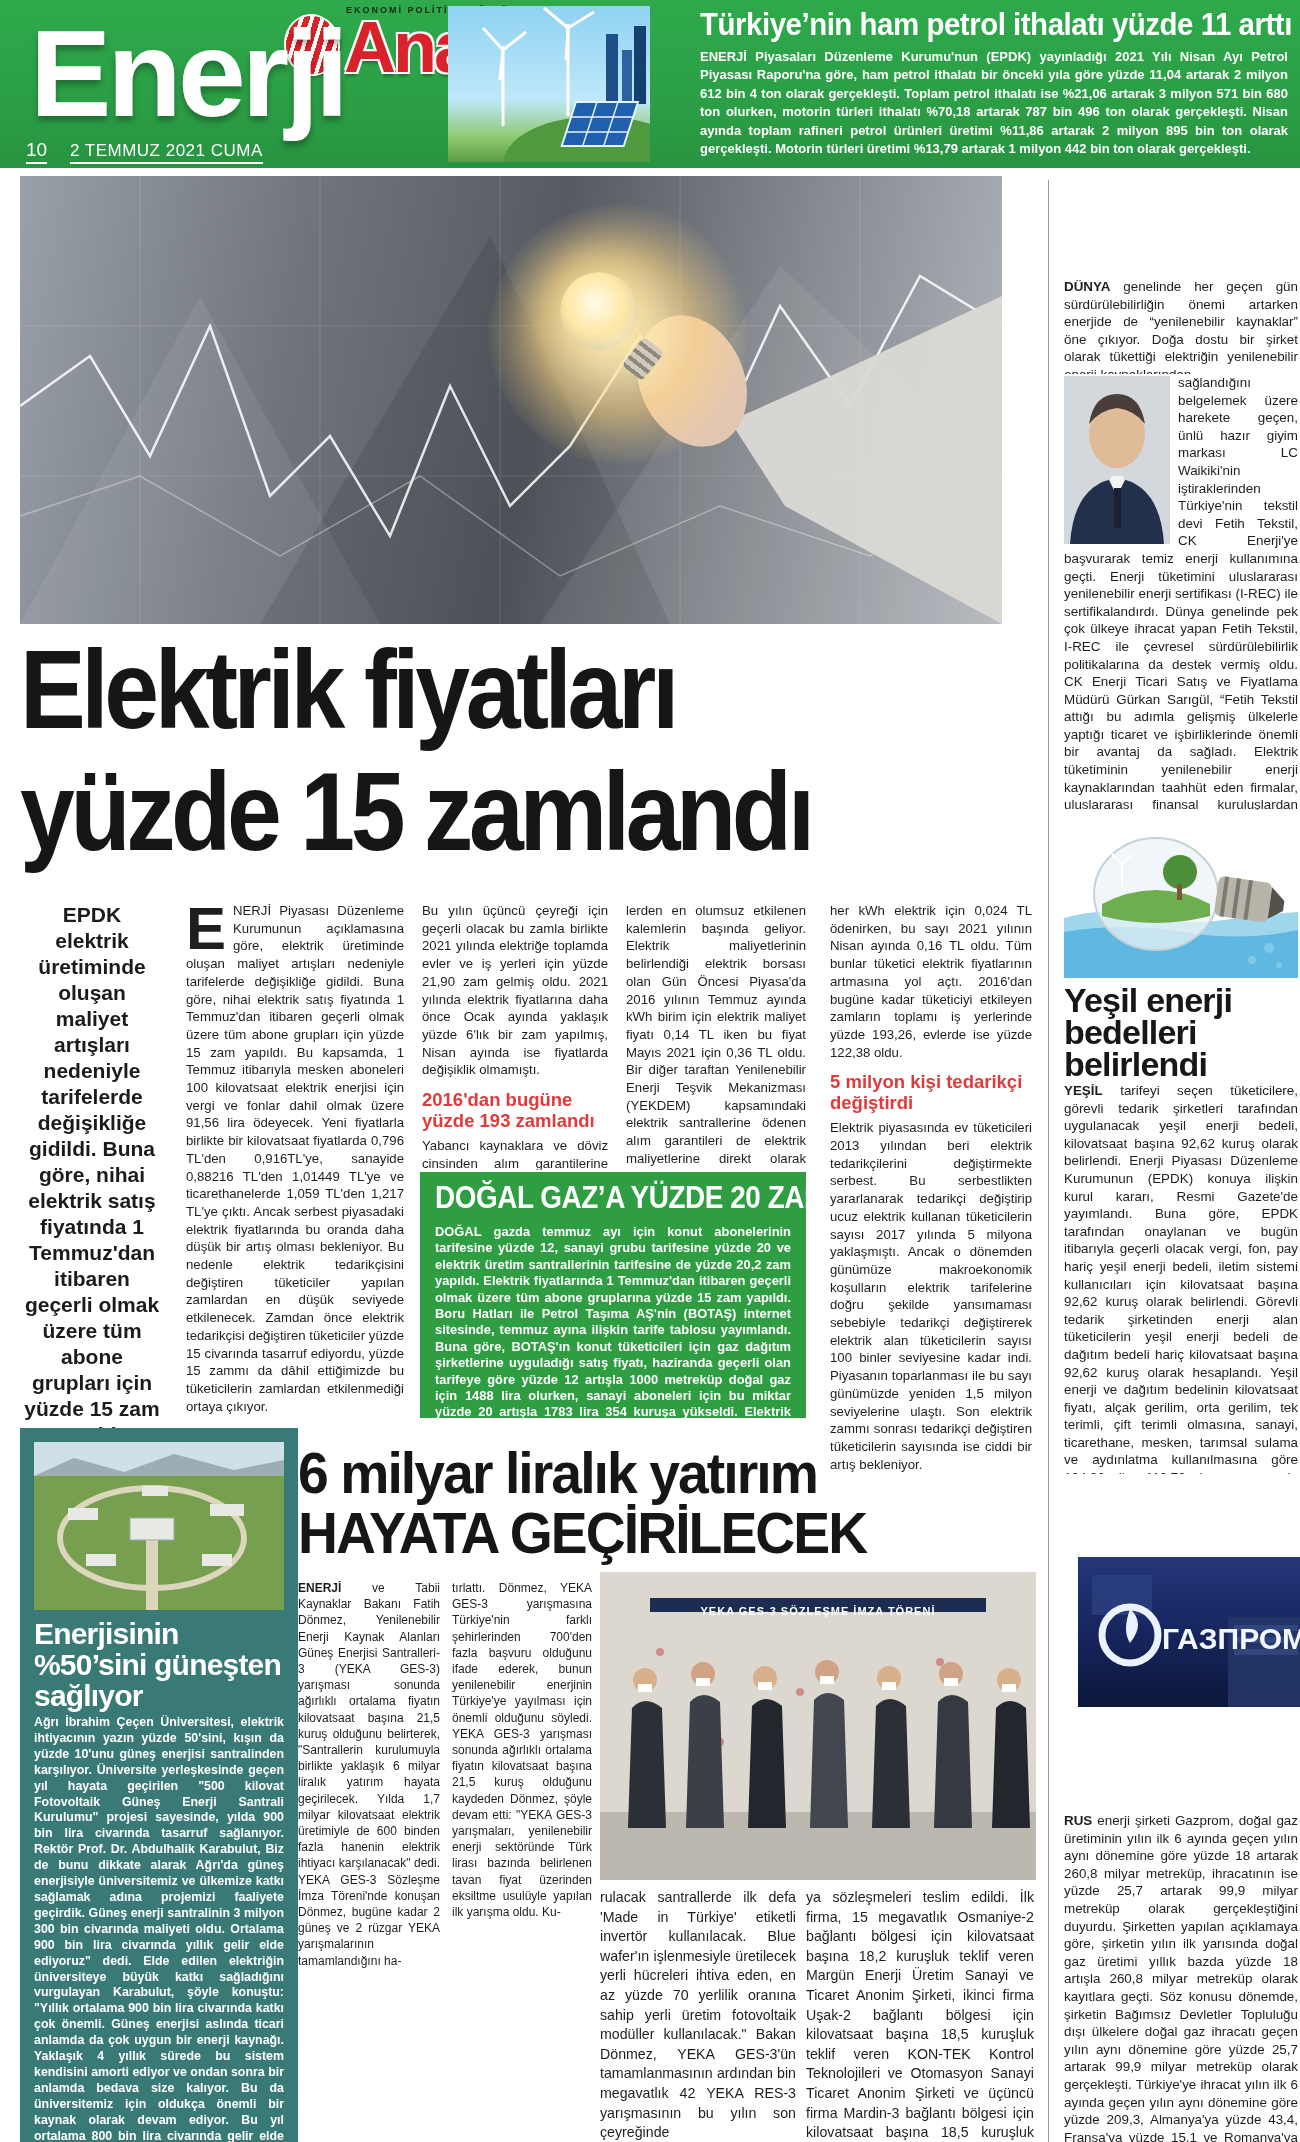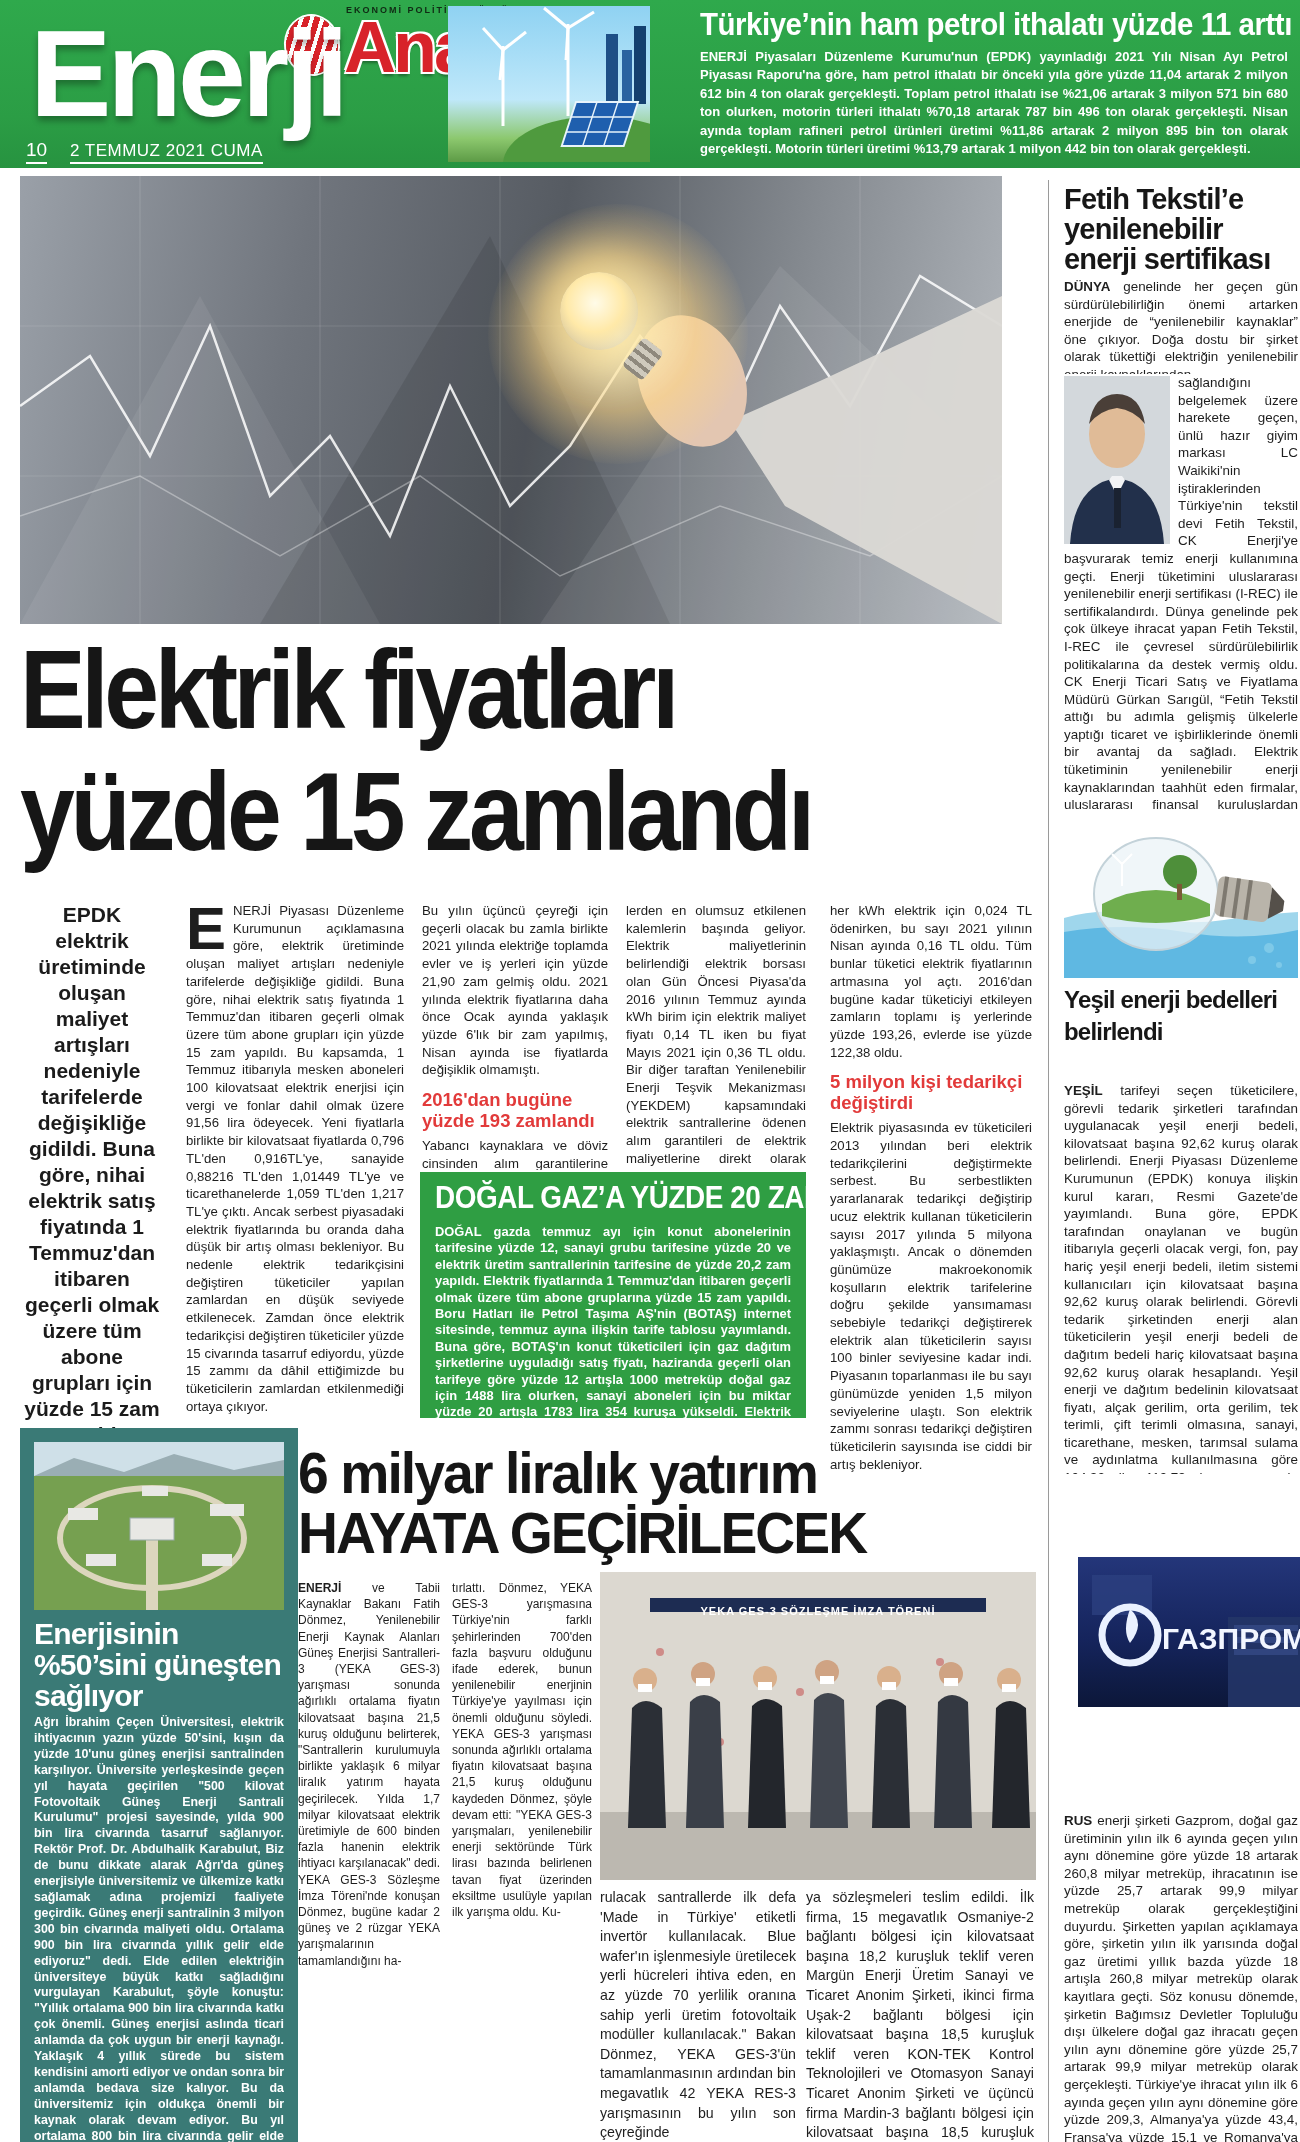--- a/index.html
+++ b/index.html
@@ -66,21 +66,21 @@
 
   
   #rail-divider{left:1048px;top:180px;width:1px;height:1962px;background:#9a9a9a;}
   .rail-h{left:1064px;width:234px;font-weight:700;color:#171717;letter-spacing:-0.8px;margin:0;}
   #fetih-h{top:184px;font-size:29px;line-height:30px;}
   .rail-body{left:1064px;width:234px;font-size:13.4px;line-height:17.6px;text-align:justify;color:#1e1e1e;overflow:hidden;}
   #fetih-a{top:278px;height:96px;}
   #fetih-b{top:374px;height:436px;}
   #portrait{float:left;width:106px;height:168px;margin:2px 8px 2px 0;background:#cfd4d9;overflow:hidden;}
   #bulb-art{left:1064px;top:820px;width:234px;height:158px;overflow:hidden;background:#fdfdfd;}
-  #green-h{top:984px;font-size:24px;line-height:32px;}
+  #green-h{top:984px;font-size:34px;line-height:32px;}
   #green-b{top:1082px;height:392px;}
   #gazprom-art{left:1064px;top:1557px;width:234px;height:150px;overflow:hidden;
     background:linear-gradient(180deg,#24367a 0%,#15245c 55%,#0c1739 100%);margin-left:14px;}
   #gazprom-h{top:1714px;font-size:30px;line-height:31px;}
   #gazprom-b{top:1812px;height:330px;}
   .leadword{font-weight:800;}
 
   
   #uni-box{left:20px;top:1428px;width:278px;height:714px;background:#3a7a76;padding:14px;overflow:hidden;}
   #campus{width:250px;height:168px;overflow:hidden;background:#7da457;position:relative;}
@@ -191,21 +191,20 @@
     <p data-name="lead-col4-p2">Elektrik piyasasında ev tüketicileri 2013 yılından beri elektrik tedarikçilerini değiştirmekte serbest. Bu serbestlikten yararlanarak tedarikçi değiştirip ucuz elektrik kullanan tüketicilerin sayısı 2017 yılında 5 milyona yaklaşmıştı. Ancak o dönemden günümüze makroekonomik koşulların elektrik tarifelerine doğru şekilde yansımaması sebebiyle tedarikçi değiştirerek elektrik alan tüketicilerin sayısı 100 binler seviyesine kadar indi. Piyasanın toparlanması ile bu sayı günümüzde yeniden 1,5 milyon seviyelerine ulaştı. Son elektrik zammı sonrası tedarikçi değiştiren tüketicilerin sayısında ise ciddi bir artış bekleniyor.</p>
   </div>
 
   <div id="gas-box" class="abs" data-name="gas-hike-box">
     <h2 data-name="gas-box-headline">DOĞAL GAZ’A YÜZDE 20 ZAM</h2>
     <p data-name="gas-box-body"><b class="leadword">DOĞAL</b> <span>gazda temmuz ayı için konut abonelerinin tarifesine yüzde 12, sanayi grubu tarifesine yüzde 20 ve elektrik üretim santrallerinin tarifesine de yüzde 20,2 zam yapıldı. Elektrik fiyatlarında 1 Temmuz'dan itibaren geçerli olmak üzere tüm abone gruplarına yüzde 15 zam yapıldı. Boru Hatları ile Petrol Taşıma AŞ'nin (BOTAŞ) internet sitesinde, temmuz ayına ilişkin tarife tablosu yayımlandı. Buna göre, BOTAŞ'ın konut tüketicileri için gaz dağıtım şirketlerine uyguladığı satış fiyatı, haziranda geçerli olan tarifeye göre yüzde 12 artışla 1000 metreküp doğal gaz için 1488 lira olurken, sanayi aboneleri için bu miktar yüzde 20 artışla 1783 lira 354 kuruşa yükseldi. Elektrik üretim santrallerinin kullandığı 1000 metreküp doğal gazın fiyatı ise yüzde 20,2 artarak 2060 lira oldu.</span></p>
   </div>
 
   <div id="rail-divider" class="abs" data-name="rail-divider"></div>
 
-  <h2 id="fetih-h" class="abs rail-h" data-name="fetih-headline">Fetih Tekstil’e yenilenebilir enerji sertifikası</h2>
   <div id="fetih-a" class="abs rail-body" data-name="fetih-body-a">
     <b class="leadword">DÜNYA</b> <span>genelinde her geçen gün sürdürülebilirliğin önemi artarken enerjide de “yenilenebilir kaynaklar” öne çıkıyor. Doğa dostu bir şirket olarak tükettiği elektriğin yenilenebilir enerji kaynaklarından</span>
   </div>
   <div id="fetih-b" class="abs rail-body" data-name="fetih-body-b">
     <div id="portrait" data-name="executive-portrait-photo">
       <svg width="106" height="168" data-name="portrait-art">
         <rect width="106" height="168" fill="#d3d8dc"></rect>
         <ellipse cx="53" cy="58" rx="28" ry="34" fill="#e0bb97"></ellipse>
         <path d="M25,48 Q30,18 53,18 Q76,18 81,48 Q70,34 53,32 Q36,34 25,48Z" fill="#4a3f38"></path>
         <path d="M6,168 Q10,108 53,102 Q96,108 100,168 Z" fill="#22304b"></path>

